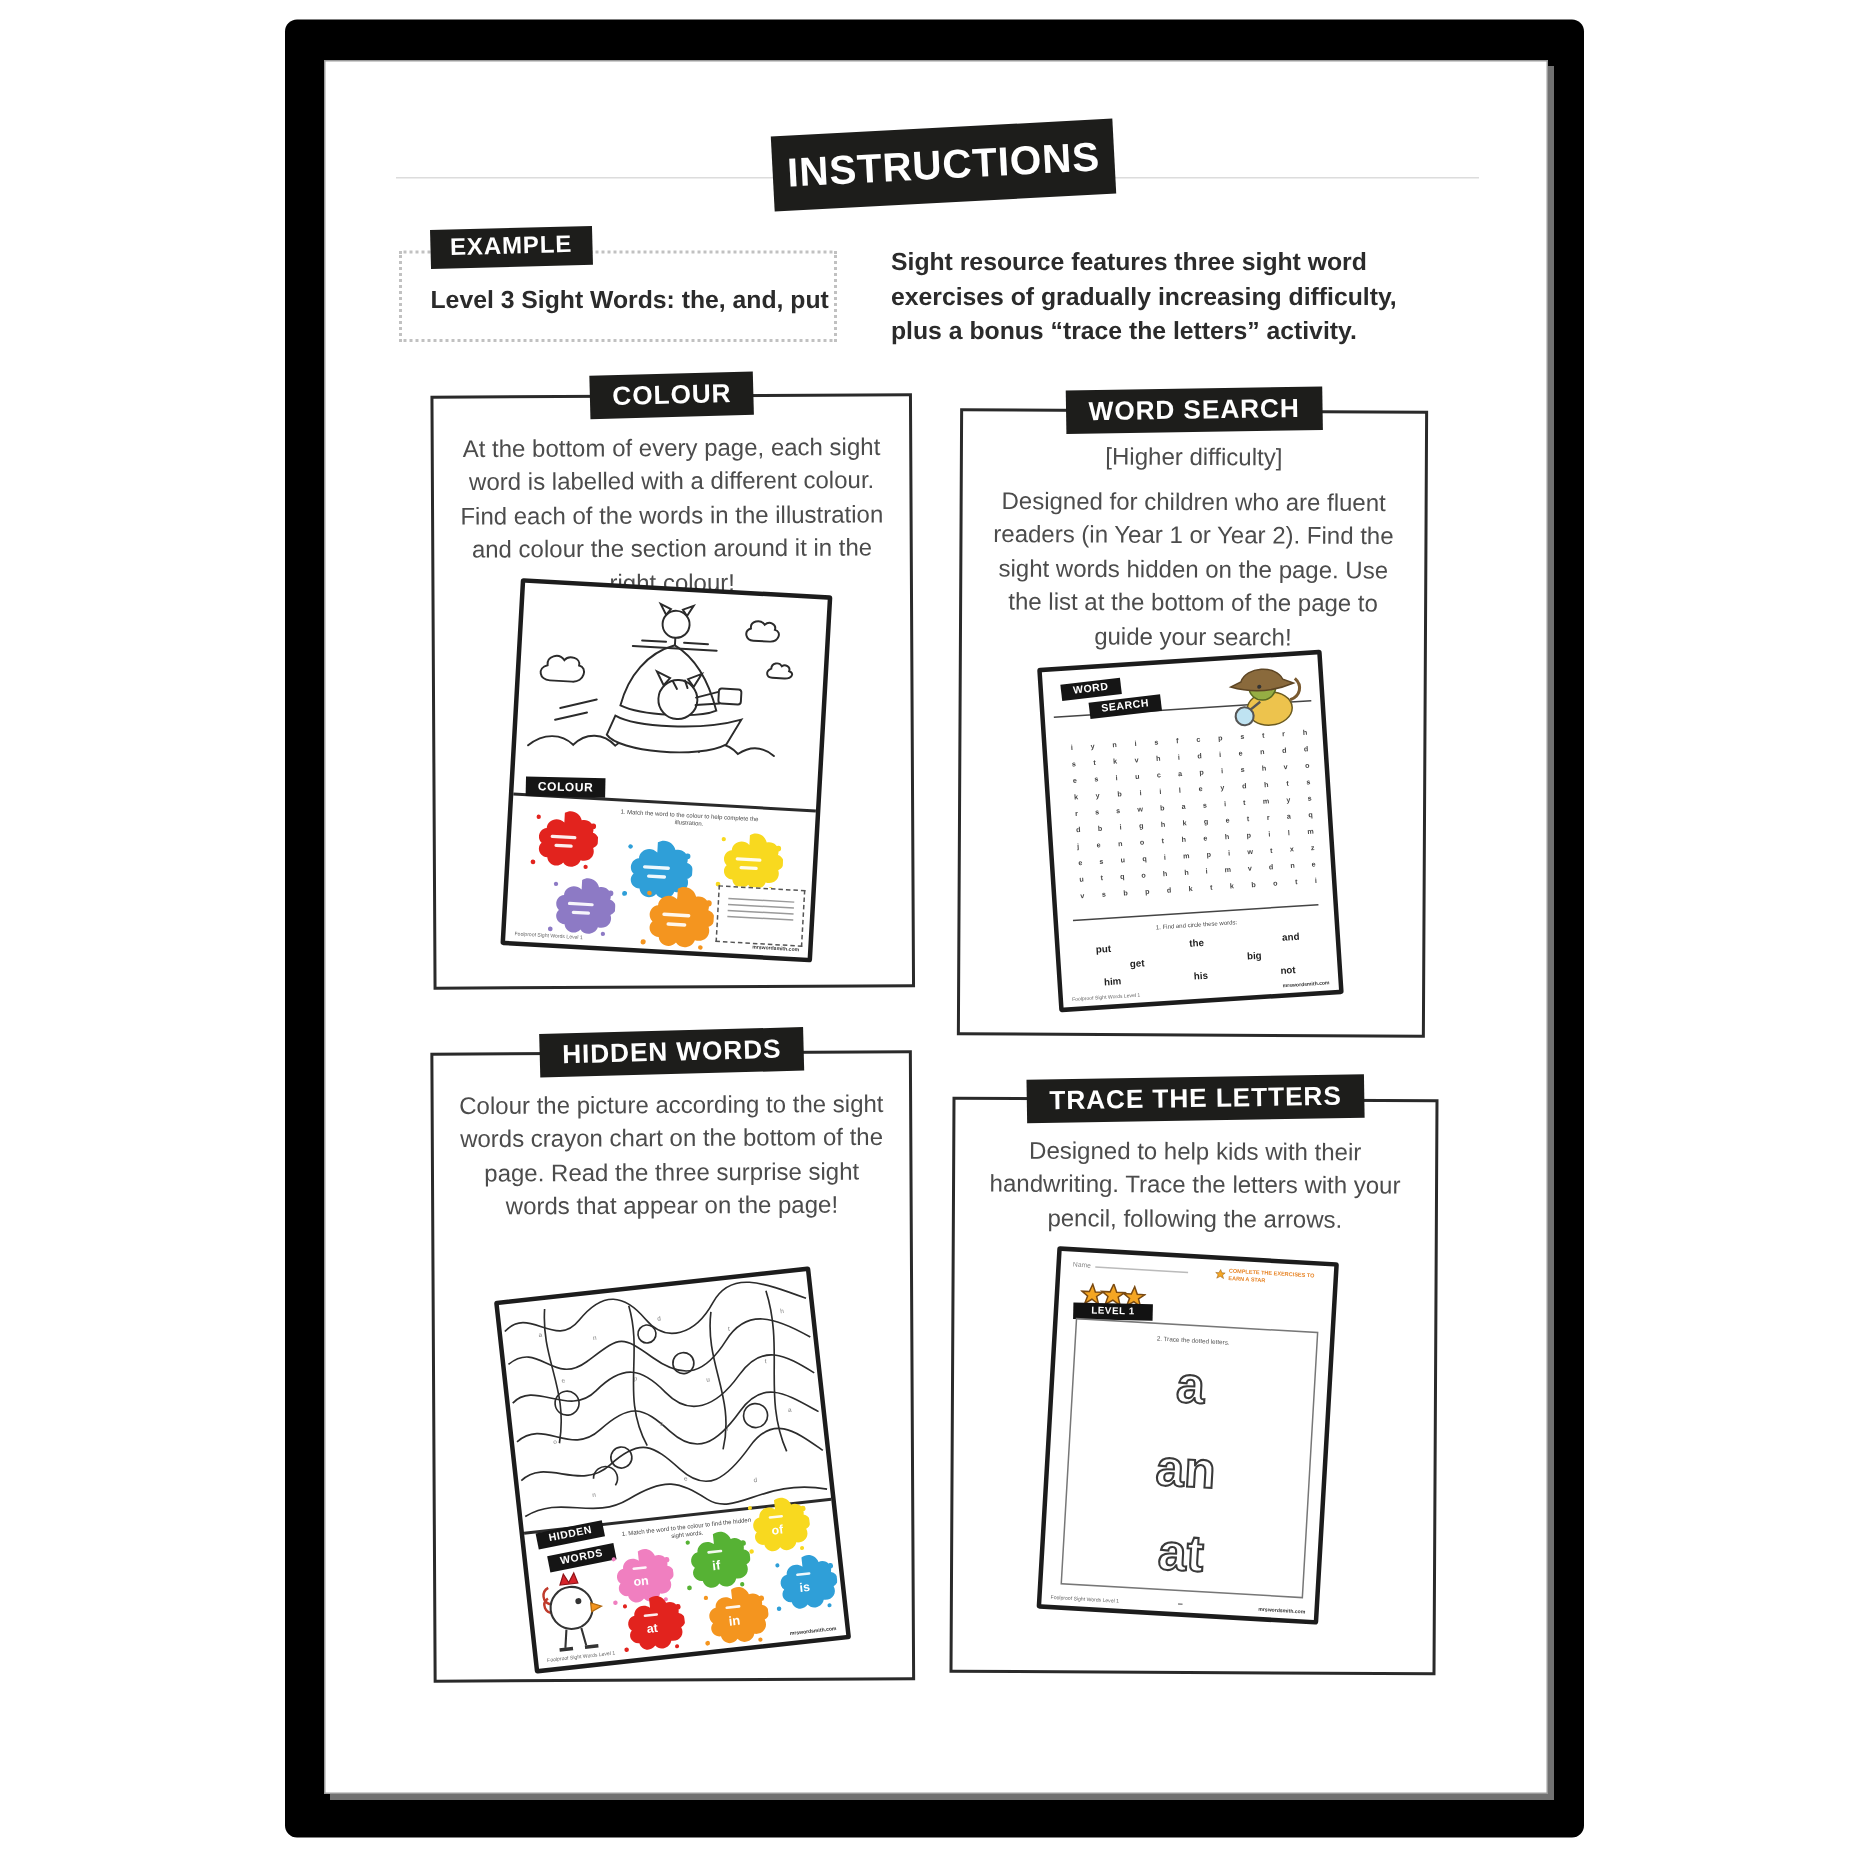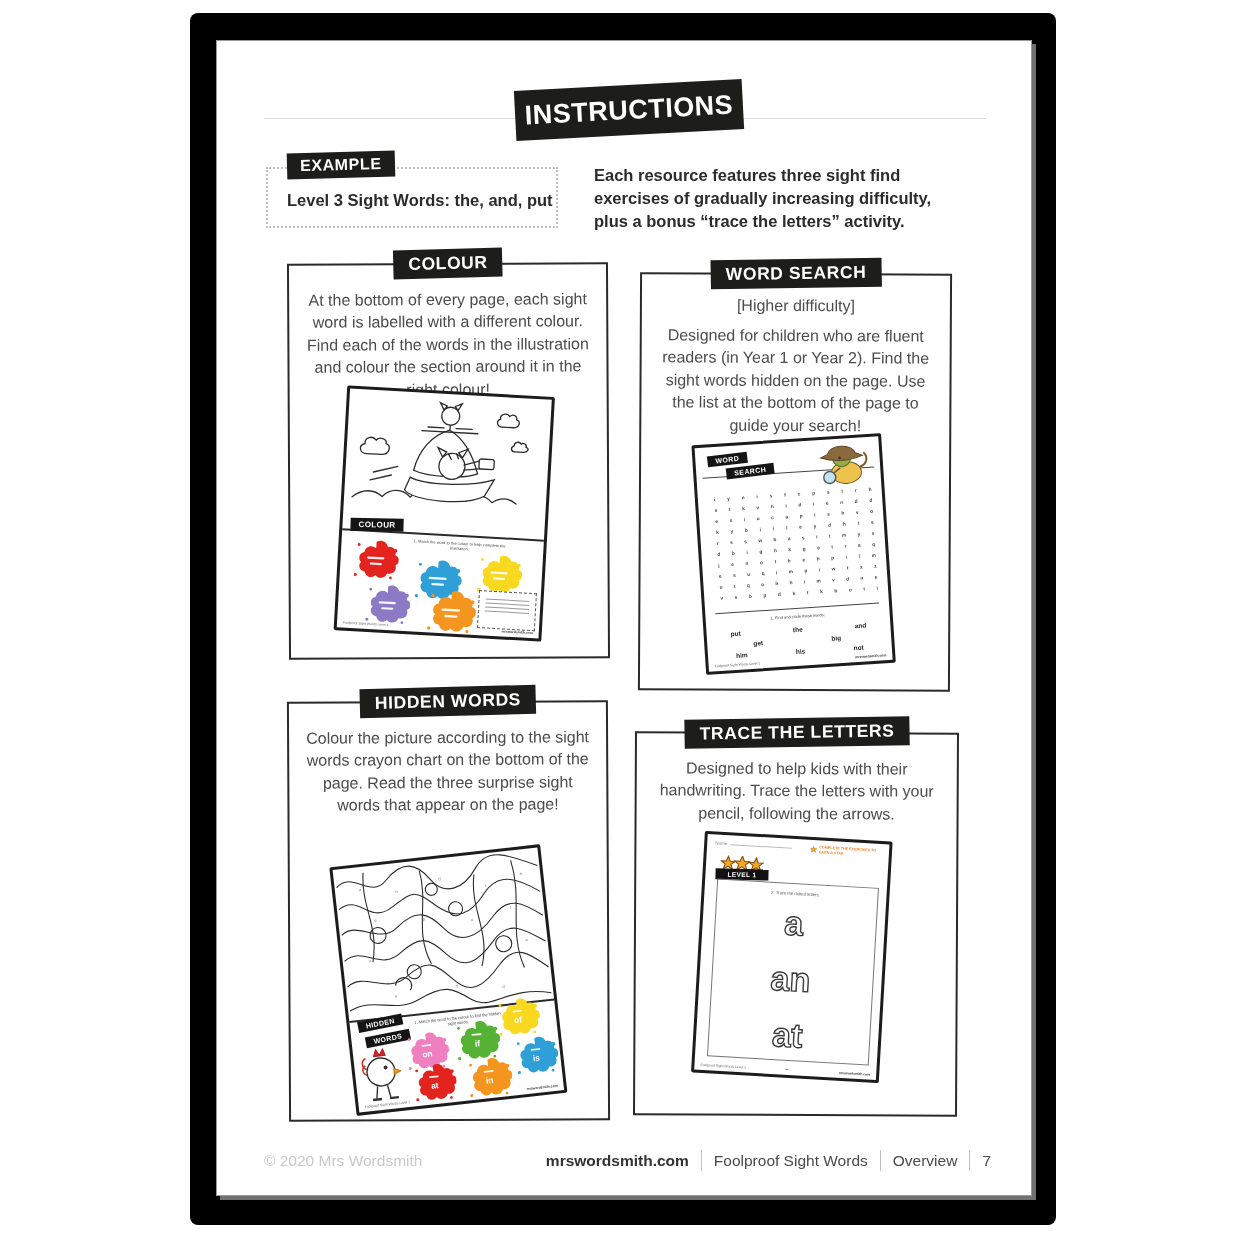--- a/index.html
+++ b/index.html
@@ -72,21 +72,21 @@
   <div class="frame">
     <div class="page">
 
       <div class="top-rule"></div>
       <div class="title-banner">INSTRUCTIONS</div>
 
       <div class="example-box"></div>
       <div class="example-label">EXAMPLE</div>
       <div class="example-text">Level 3 Sight Words: the, and, put</div>
 
-      <div class="intro">Each resource features three sight find exercises of gradually increasing difficulty, plus a bonus “trace the letters” activity.</div>
+      <div class="intro">Sight resource features three sight word exercises of gradually increasing difficulty, plus a bonus “trace the letters” activity.</div>
 
       <div class="panel colour">
         <div class="panel-banner">COLOUR</div>
         <div class="panel-body">At the bottom of every page, each sight word is labelled with a different colour. Find each of the words in the illustration and colour the section around it in the right colour!</div>
 
         <div class="thumb t-colour">
           <svg style="position:absolute;left:2px;top:2px" width="198" height="128" viewBox="0 0 198 128" fill="none" stroke="#2b2b2b" stroke-width="1.3" stroke-linecap="round">
             <path d="M18 62c-7 0-9-8-2-10-1-6 7-9 11-4 3-4 11-2 10 3 6 1 4 11-4 11z"></path>
             <path d="M152 28c-5 0-7-6-2-8-1-5 6-7 9-3 3-3 8-1 7 3 5 1 3 8-3 8z"></path>
             <path d="M166 52c-4 0-5-4-1-6 0-4 5-5 7-2 2-2 6 0 5 3 4 1 2 5-3 5z"></path>
@@ -508,28 +508,16 @@
               <text x="60" y="92">an</text>
               <text x="60" y="148">at</text>
             </g>
           </svg>
           <div style="position:absolute;bottom:5px;left:50%;width:3px;height:1px;background:#888"></div>
           <div class="mini-footer lf">Foolproof Sight Words Level 1</div>
           <div class="mini-footer rt">mrswordsmith.com</div>
         </div>
       </div>
 
-      <div class="page-footer">
-        <span class="copyright">© 2020 Mrs Wordsmith</span>
-        <span class="footer-right">
-          <span class="site">mrswordsmith.com</span>
-          <span class="fsep"></span>
-          <span>Foolproof Sight Words</span>
-          <span class="fsep"></span>
-          <span>Overview</span>
-          <span class="fsep"></span>
-          <span>7</span>
-        </span>
-      </div>
 
     </div>
   </div>
 </div>
 
 </body></html>

